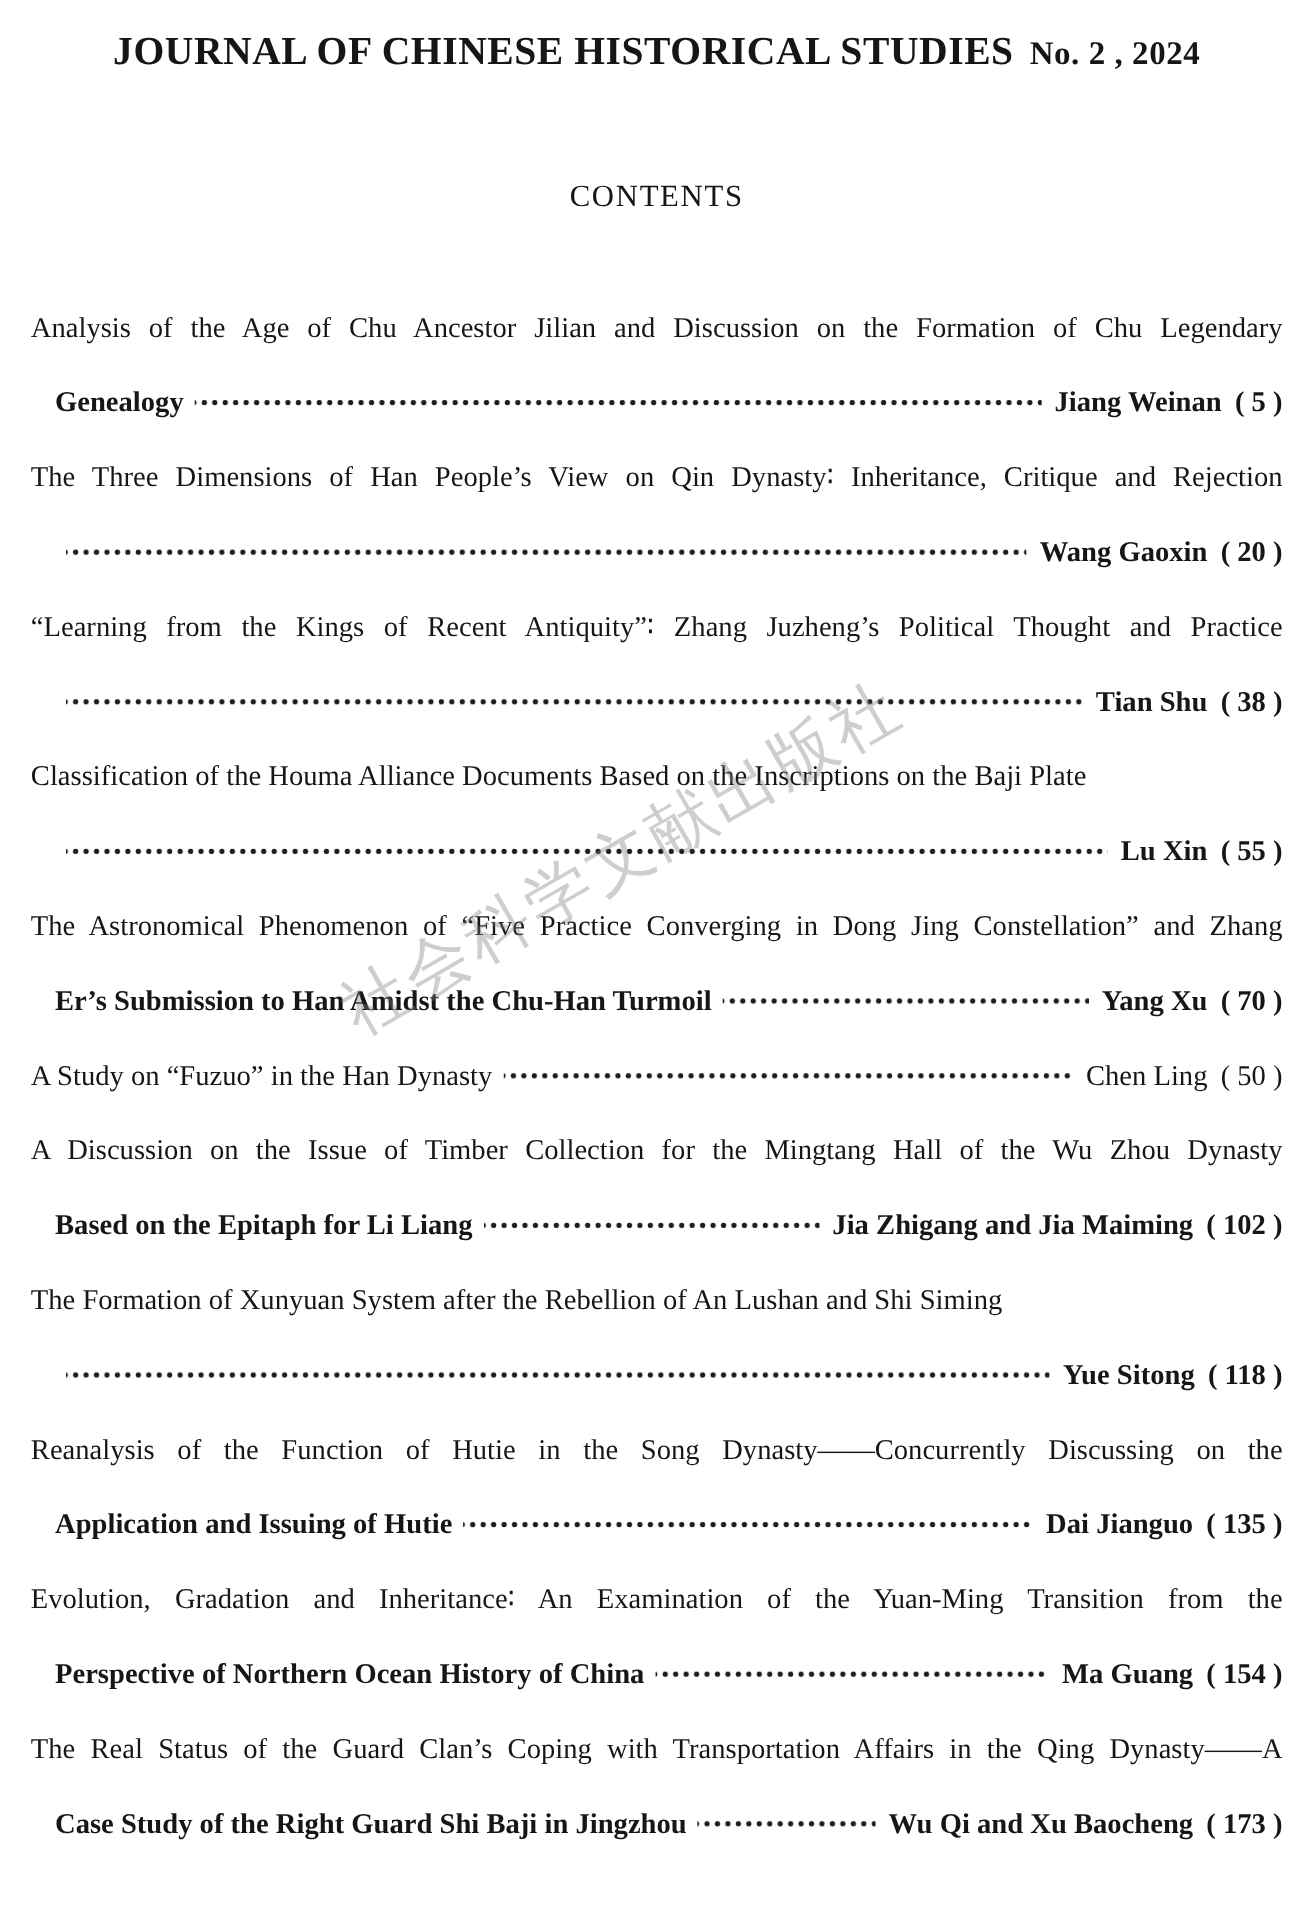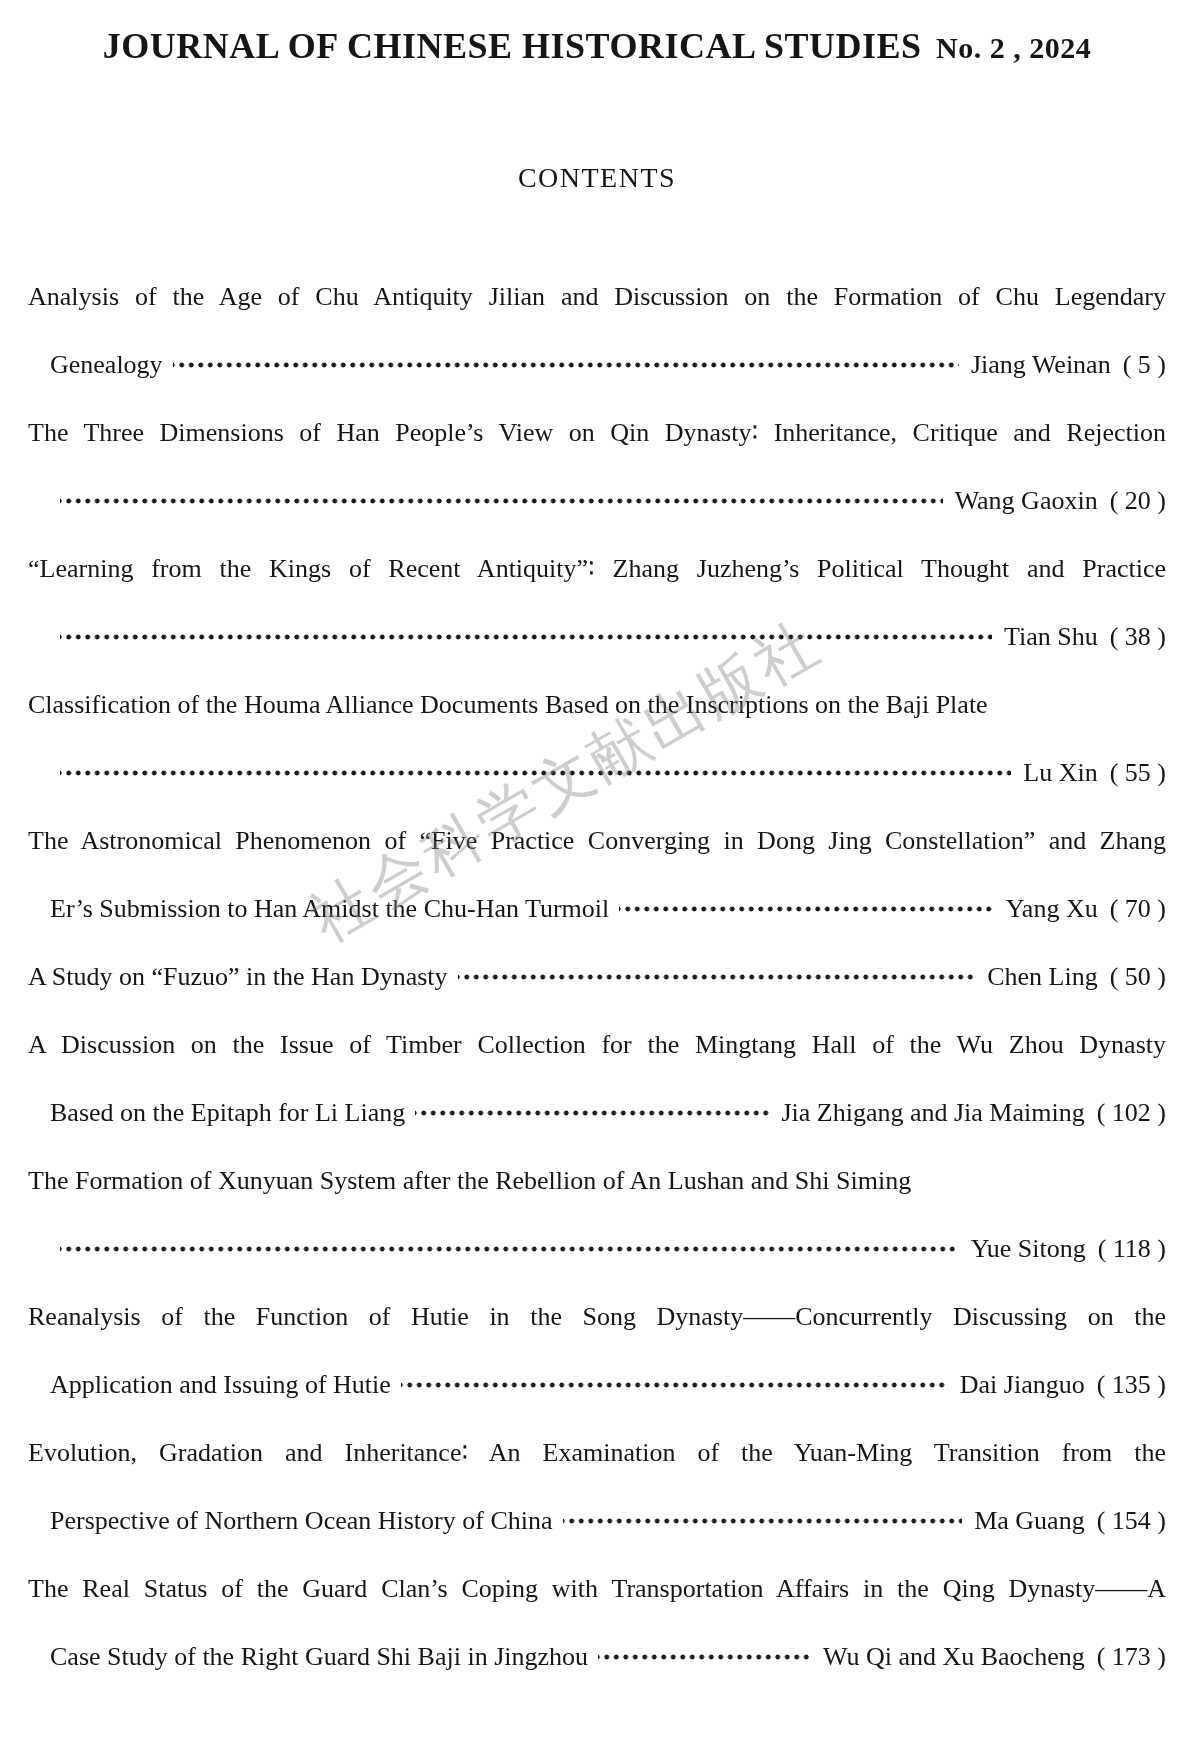--- a/index.html
+++ b/index.html
@@ -42,21 +42,21 @@
     height: 68px;
     white-space: nowrap;
     overflow: hidden;
   }
   .toc-line.justify {
     text-align: justify;
     text-align-last: justify;
     text-justify: inter-word;
     white-space: normal;
   }
-  .toc-line.indent { padding-left: 22px; }
+  .toc-line.indent { padding-left: 22px; font-weight: bold; }
   .toc-line.flex {
     display: flex;
     align-items: baseline;
   }
   .toc-line-text { white-space: nowrap; flex: 0 0 auto; }
   .dot-leader {
     flex: 1 1 auto;
     align-self: stretch;
     min-width: 28px;
     margin: 0 12px 0 10px;
@@ -91,21 +91,21 @@
 <div class="page">
   <div class="journal-header">
     <span class="journal-title">JOURNAL OF CHINESE HISTORICAL STUDIES</span>
     <span class="journal-issue">No. 2 , 2024</span>
   </div>
 
   <div class="contents-heading">CONTENTS</div>
 
   <div class="toc">
       <div>
-        <div class="toc-line justify">Analysis of the Age of Chu Antiquity Jilian and Discussion on the Formation of Chu Legendary</div>
+        <div class="toc-line justify">Analysis of the Age of Chu Ancestor Jilian and Discussion on the Formation of Chu Legendary</div>
         <div class="toc-line indent flex">
           <span class="toc-line-text">Genealogy</span>
           <span class="dot-leader"></span>
           <span class="toc-author">Jiang Weinan</span>
           <span class="toc-page-number">( 5 )</span>
         </div>
       </div>
       <div>
         <div class="toc-line justify">The Three Dimensions of Han People’s View on Qin Dynasty∶ Inheritance, Critique and Rejection</div>
         <div class="toc-line indent flex">

